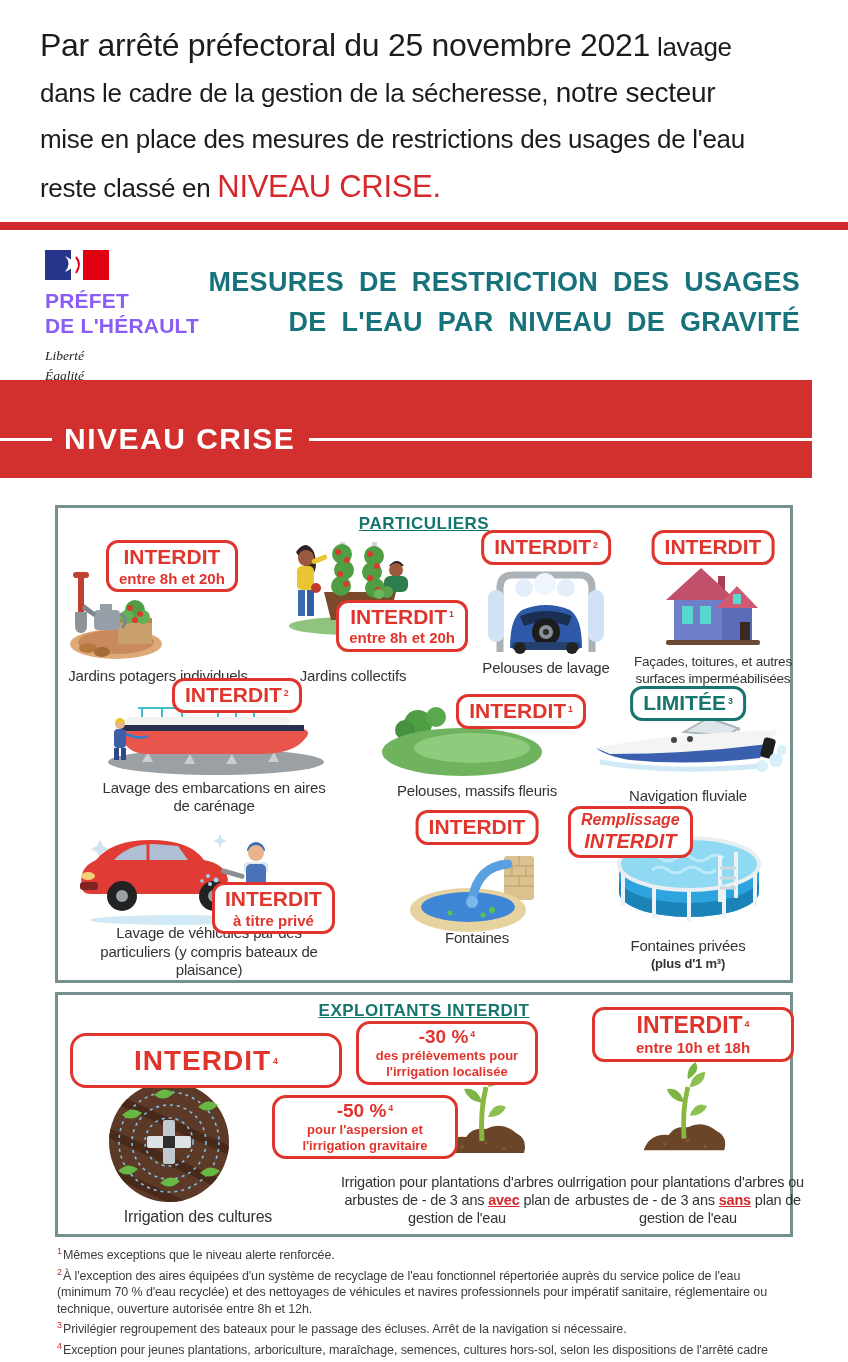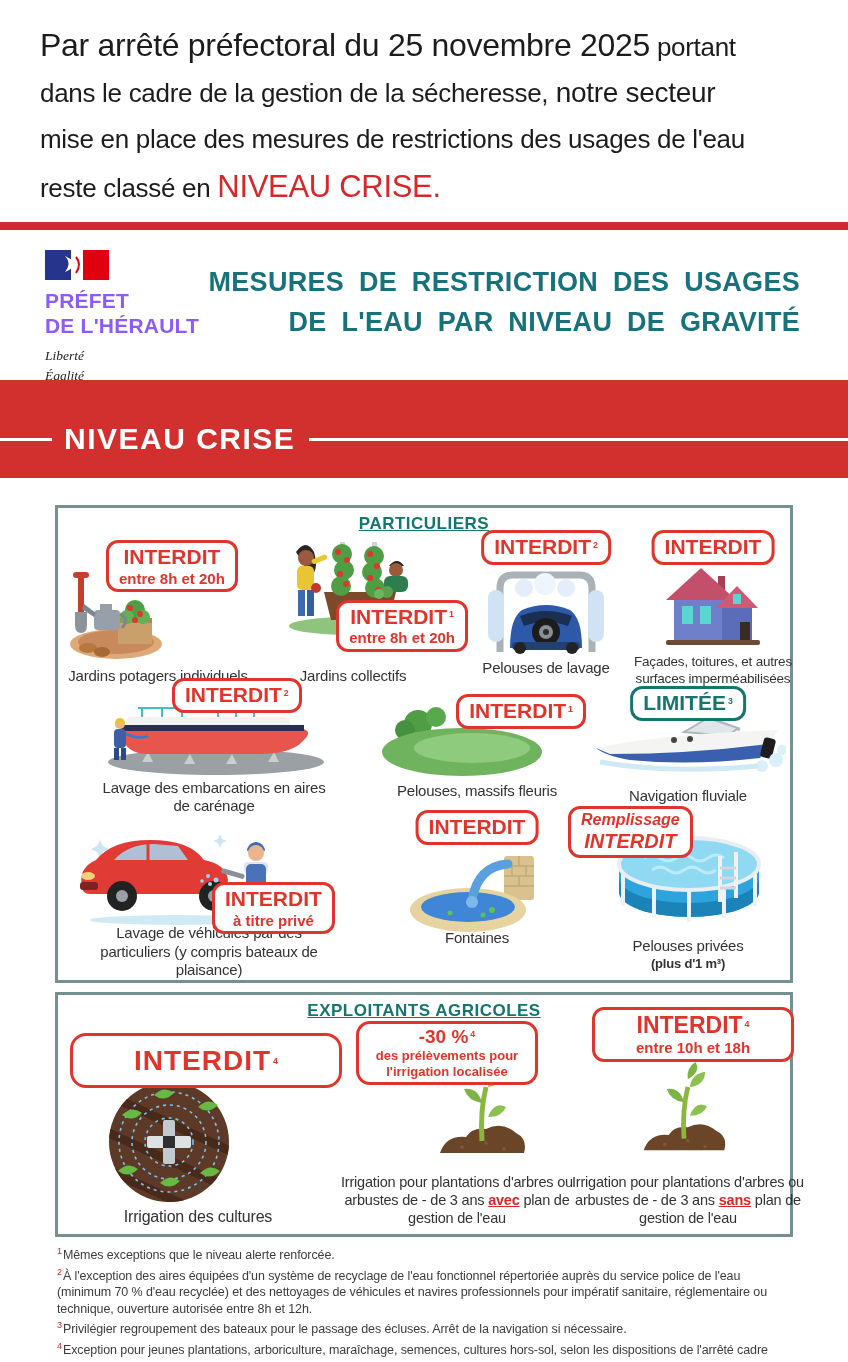--- a/index.html
+++ b/index.html
@@ -16,21 +16,21 @@
 
   
   .brand{position:absolute;left:45px;top:250px;width:180px;}
   .brand-name{font-size:21px;font-weight:bold;color:#8b5cf6;line-height:1.18;letter-spacing:0.2px;margin-top:5px;}
   .motto{font-family:"Liberation Serif",serif;font-style:italic;font-size:13.5px;color:#222;
          margin-top:7px;line-height:1.55;}
   .main-title{position:absolute;left:195px;right:48px;top:262px;text-align:right;color:#17727b;
               font-weight:bold;font-size:27px;line-height:40px;letter-spacing:0.3px;word-spacing:7px;}
 
   
-  .banner{position:absolute;left:0;top:380px;width:848px;height:98px;background:#d2302e;}
+  .banner{position:absolute;left:0;top:380px;width:788px;height:98px;background:#d2302e;padding-left:24px;}
   .banner-inner{position:absolute;left:0;top:42px;width:100%;display:flex;align-items:center;}
   .rule{height:3px;background:#fff;}
   .rule-left{width:52px;margin-right:12px;}
   .rule-right{flex:1;margin-left:14px;}
   .banner-label{color:#fff;font-size:30px;font-weight:bold;letter-spacing:1.5px;white-space:nowrap;}
 
   
   .panel{position:absolute;left:55px;width:732px;border:3px solid #74908f;background:#fff;}
   .panel1{top:505px;height:472px;}
   .panel2{top:992px;height:239px;}
@@ -122,21 +122,21 @@
   .footnotes{position:absolute;left:57px;top:1243px;width:736px;font-size:12.5px;
              line-height:16.5px;color:#3c3c3c;letter-spacing:-0.1px;}
   .fn-sup{color:#c5302c;font-size:9px;vertical-align:super;margin-right:1px;}
 </style>
 </head>
 <body>
 
 <div class="page">
 
   <div class="intro">
-    <span class="ln"><span class="t32">Par arrêté préfectoral du 25 novembre 2025</span><span class="t27"> portant</span></span>
+    <span class="ln"><span class="t32">Par arrêté préfectoral du 25 novembre 2021</span><span class="t27"> lavage</span></span>
     <span class="ln"><span class="t27">dans le cadre de la gestion de la sécheresse,</span><span class="t29"> notre secteur</span></span>
     <span class="ln t27">mise en place des mesures de restrictions des usages de l'eau</span>
     <span class="ln"><span class="t27">reste classé en </span><span class="t31 red-txt">NIVEAU CRISE.</span></span>
   </div>
 
   <div class="divider"></div>
 
   <div class="brand">
     <span class="icon-wrap">
       <svg width="64" height="30" viewBox="0 0 64 30">
@@ -416,28 +416,28 @@
         <path d="M36 34 q8 -6 16 0 q8 6 16 0 q8 -6 16 0 q8 6 16 0 q8 -6 16 0" stroke="#bdeafb" stroke-width="3" fill="none"></path>
         <path d="M44 46 q8 -6 16 0 q8 6 16 0 q8 -6 16 0 q8 6 16 0" stroke="#bdeafb" stroke-width="3" fill="none"></path>
         <path d="M112 32 v46 M128 28 v46" stroke="#eef2f4" stroke-width="4" fill="none"></path>
         <path d="M112 44 h16 M112 54 h16 M112 64 h16" stroke="#cdd7dc" stroke-width="3"></path>
       </svg>
       <div class="badge remp bd-r3c3">
         <span class="b1">Remplissage</span>
           <span class="b2">INTERDIT</span>
       </div>
       <div class="caption cp-r3c3">
-        <div>Pelouses privées</div>
+        <div>Fontaines privées</div>
         <div class="cap2">(plus d'1 m³)</div>
       </div>
     </div>
   </div>
 
   <div class="panel panel2">
-    <div class="panel-heading">EXPLOITANTS AGRICOLES</div>
+    <div class="panel-heading">EXPLOITANTS INTERDIT</div>
 
     <div class="card c-a1">
       <svg class="icon ic-a1" width="162" height="126" viewBox="0 0 162 126">
         <defs>
             <clipPath id="fieldclip">
               <circle cx="81" cy="63" r="60"></circle>
             </clipPath>
           </defs>
         <circle cx="81" cy="63" r="60" fill="#5d3a28"></circle>
         <g clip-path="url(#fieldclip)" stroke="#49291a" stroke-width="9">
@@ -476,20 +476,23 @@
           <circle cx="70" cy="90" r="1.8" fill="#855736"></circle>
         <path d="M48 82 q-2 -30 4 -54" stroke="#8ab83f" stroke-width="5" fill="none"></path>
         <path d="M54 28 q2 -14 16 -16 q0 14 -16 16 z" fill="#8cc152"></path>
         <path d="M48 44 q-14 -2 -18 -14 q14 -2 18 14 z" fill="#7cb544"></path>
         <path d="M54 58 q14 0 18 -10 q-12 -6 -18 10 z" fill="#8cc152"></path>
         <path d="M52 20 q-2 -12 8 -18 q6 10 -8 18 z" fill="#7cb544"></path>
       </svg>
       <div class="badge pct bd-a30">
         <span class="b1">-30 %</span><sup class="bsup">4</sup><span class="b2">des prélèvements pour l'irrigation localisée</span>
       </div>
+      <div class="badge pct bd-a50">
+        <span class="b1">-50 %</span><sup class="bsup">4</sup><span class="b2">pour l'aspersion et l'irrigation gravitaire</span>
+      </div>
       <div class="caption cp-a2">
         <span>Irrigation pour plantations d'arbres ou arbustes de - de 3 ans </span><span class="mark">avec</span><span> plan de gestion de l'eau</span>
       </div>
     </div>
 
     <div class="card c-a3">
       <svg class="icon ic-a3" width="92" height="100" viewBox="0 0 96 102">
         <path d="M6 94 q6 -18 26 -16 q6 -10 20 -8 q16 -8 30 4 q12 6 8 20 z" fill="#6b4528"></path>
         <circle cx="28" cy="88" r="1.8" fill="#855736"></circle>
           <circle cx="52" cy="84" r="1.8" fill="#855736"></circle>

